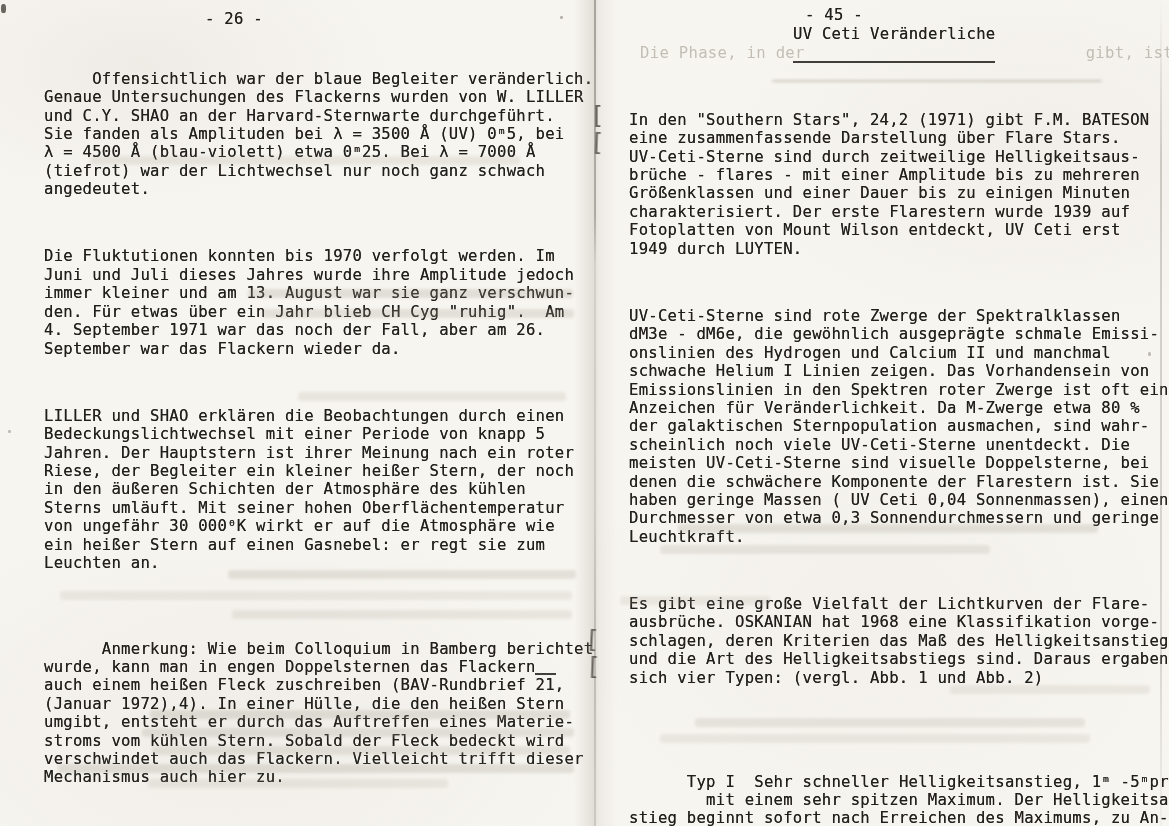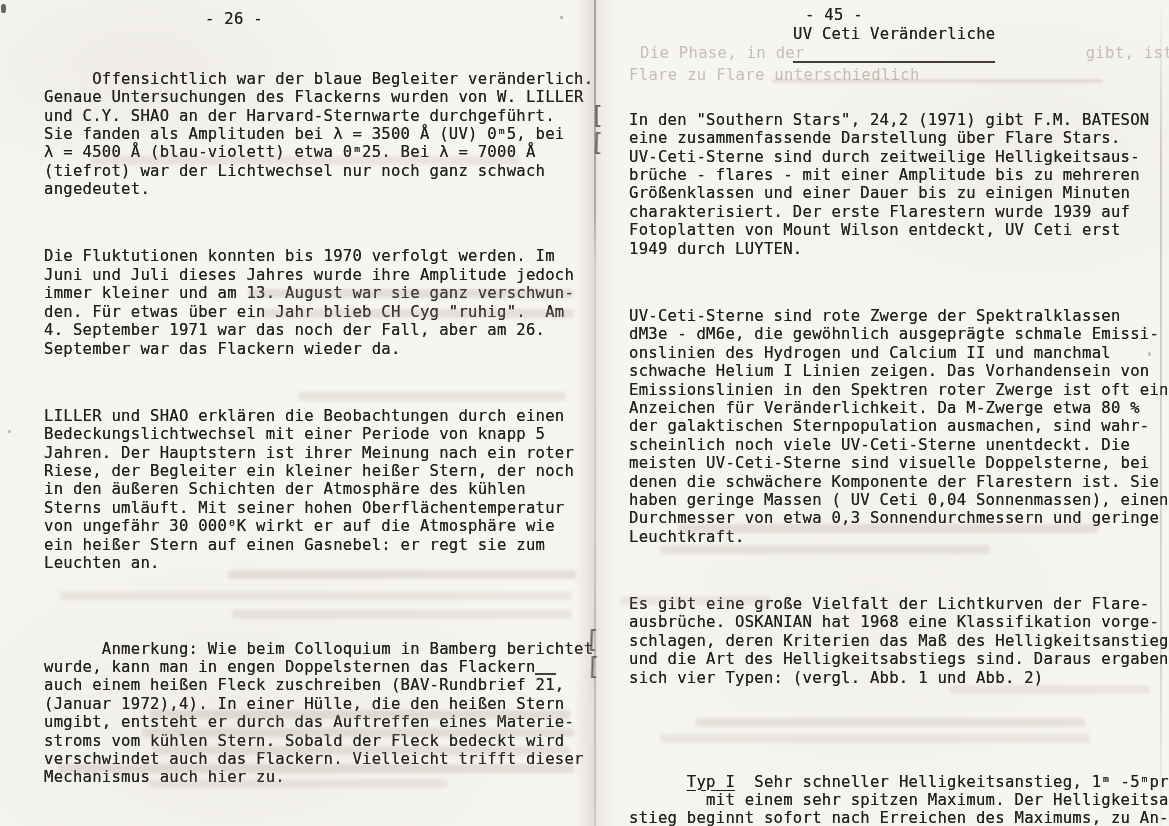--- a/index.html
+++ b/index.html
@@ -22,21 +22,21 @@
     color:#211f1b;
     white-space:pre;
     text-shadow:0 0 .5px rgba(33,31,27,.8);
   }
   .para{position:relative;margin:0 0 12px 0;}
   .pagenum{text-align:left;width:130px;}
   .doc-title{
     border-bottom:2px solid rgba(33,31,27,.85);
     padding-bottom:18px;
   }
-  .tlabel{text-decoration:underline;text-underline-offset:3px;margin-top:18px;}
+  .tlabel{text-underline-offset:3px;margin-top:18px;}
   .u21{
     position:absolute;
     left:calc(51ch + 12px);top:52px;
     width:calc(2ch + 2px);height:1.5px;
     background:#211f1b;opacity:.85;
   }
   
   .gl{position:absolute;height:9px;background:#a59f92;filter:blur(1.6px);border-radius:3px;}
   .ghost-text{
     position:absolute;
@@ -152,21 +152,20 @@
     </div>
     
     
   </div>
 
   <div class="gutter"></div>
   <div class="fold"></div>
   <div class="edge-right"></div>
 
   <div class="ghost-text" style="left:640px;top:44px;">Die Phase, in der                             gibt, ist von</div>
-  <div class="ghost-text" style="left:629px;top:66px;">Flare zu Flare unterschiedlich</div>
   <div class="gl" style="left:772px;top:80px;width:330px;height:2px;opacity:.5;"></div>
 
   <div class="gl" style="left:90px;top:156px;width:430px;opacity:.18;"></div>
   <div class="gl" style="left:248px;top:289px;width:325px;opacity:.26;"></div>
   <div class="gl" style="left:262px;top:309px;width:312px;opacity:.24;"></div>
   <div class="gl" style="left:298px;top:392px;width:268px;opacity:.18;"></div>
   <div class="gl" style="left:228px;top:570px;width:348px;opacity:.24;"></div>
   <div class="gl" style="left:60px;top:591px;width:512px;opacity:.16;"></div>
   <div class="gl" style="left:232px;top:610px;width:340px;opacity:.18;"></div>
   <div class="gl" style="left:150px;top:710px;width:420px;opacity:.26;"></div>

